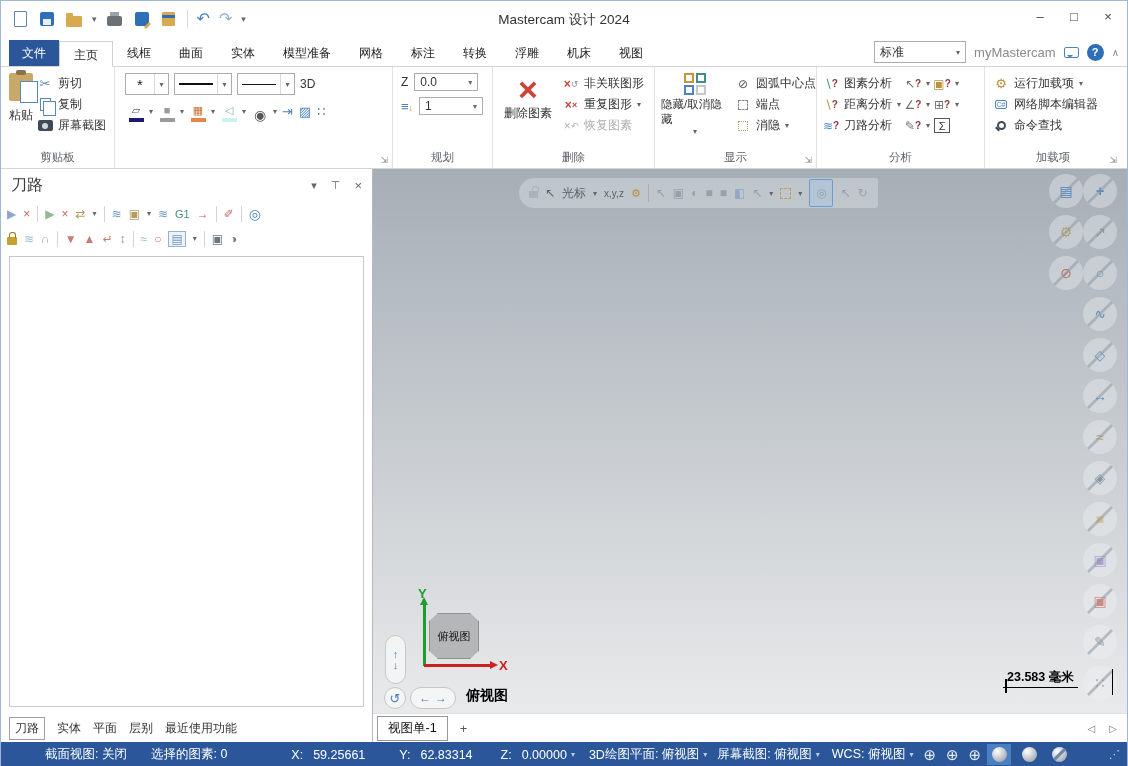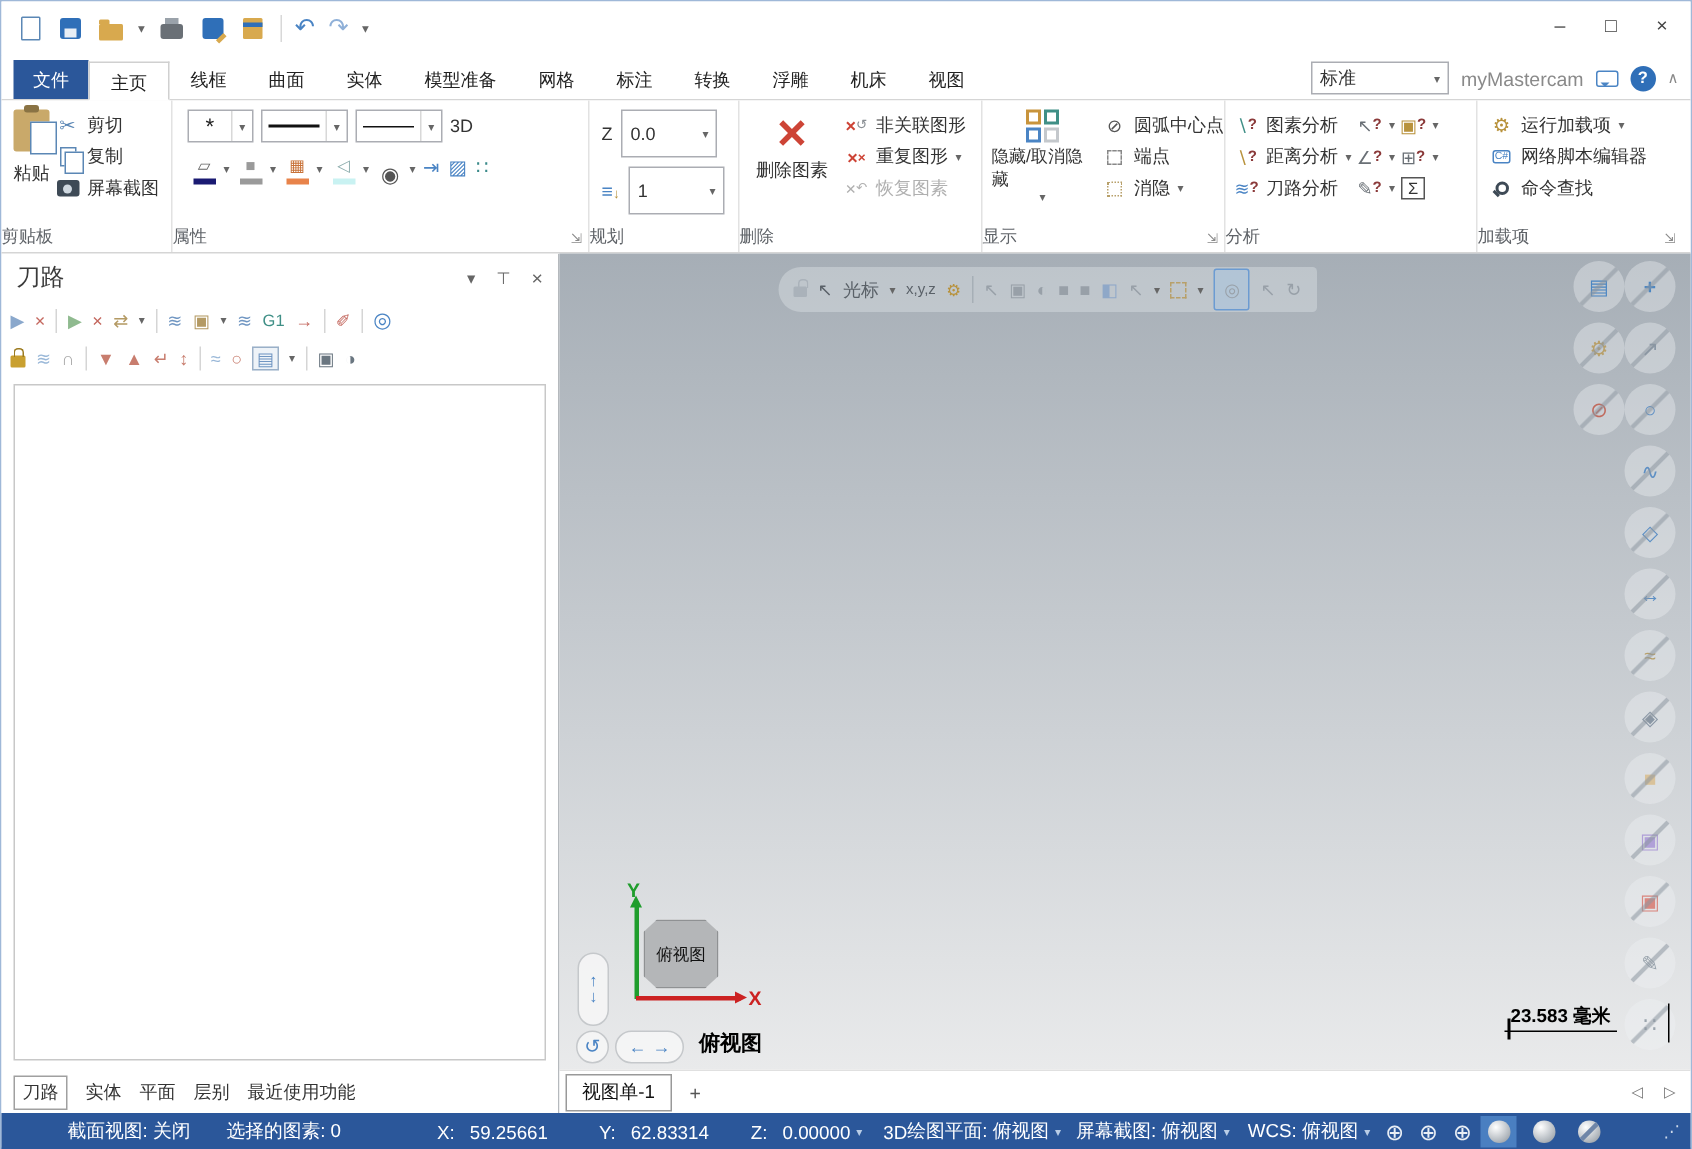--- a/index.html
+++ b/index.html
@@ -40,21 +40,21 @@
   .combo .chev { font-size:8px; color:#666; }
   .account { color:#8a8a8a; font-size:13px; }
   .bubble-icon { width:15px; height:11px; border:1.5px solid #4a84c4; border-radius:2px; position:relative; cursor:pointer; }
   .bubble-icon::after { content:""; position:absolute; left:2px; bottom:-4px; border:3px solid transparent; border-top-color:#4a84c4; }
   .help-icon { width:17px; height:17px; border-radius:50%; background:#2f6fb8; color:#fff; font-size:11px; font-weight:bold; display:flex; align-items:center; justify-content:center; cursor:pointer; }
   .collapse { color:#888; font-size:10px; cursor:pointer; }
 
   
   .ribbon { position:relative; height:102px; display:flex; background:#fff; border-bottom:1px solid #d5d5d5; }
   .grp { position:relative; border-right:1px solid #e2e2e2; padding-top:6px; }
-  .grp-label { position:absolute; bottom:3px; left:0; right:0; font-size:11.5px; color:#5f6368; }
+  .grp-label { position:absolute; bottom:3px; left:0; right:0; text-align:center; font-size:11.5px; color:#5f6368; }
   .launcher { position:absolute; bottom:3px; right:4px; font-size:9px; color:#8a8a8a; cursor:pointer; }
   .bigbtn { display:flex; flex-direction:column; align-items:center; cursor:pointer; }
   .item { display:flex; align-items:center; gap:5px; height:21px; cursor:pointer; white-space:nowrap; }
   .item .chev { font-size:8px; color:#666; }
   .chev { font-size:8px; color:#666; }
   .icn16 { width:16px; display:inline-flex; justify-content:center; align-items:center; }
   .disabled { color:#b0b0b0 !important; }
   
   .g-clip { width:114px; display:flex; gap:4px; padding-left:8px; }
   .i-paste { width:24px; height:28px; background:#c9a96a; border-radius:2px; position:relative; }
@@ -75,21 +75,21 @@
   .lineg.thin { border-top-width:1px; }
   .attr-row2 { display:flex; align-items:flex-end; gap:2px; margin-top:9px; }
   .swatch { display:flex; flex-direction:column; align-items:center; width:22px; cursor:pointer; }
   .swatch .gl { font-size:11px; height:13px; line-height:13px; color:#666; }
   .swatch .bar { width:15px; height:4px; margin-top:1px; }
   .sw-chev { font-size:8px; color:#666; margin:0 1px 6px 0; }
   .attr-ico { font-size:13px; color:#4a84c4; margin:0 2px 3px 2px; cursor:pointer; }
   
   .g-plan { width:100px; padding-left:8px; }
   .plan-row { display:flex; align-items:center; gap:6px; margin-bottom:6px; }
-  .plan-combo { display:flex; align-items:center; justify-content:space-between; width:64px; height:32px; border:1px solid #abadb3; background:#fff; padding:0 5px; cursor:text; }
+  .plan-combo { display:flex; align-items:center; justify-content:space-between; width:64px; height:18px; border:1px solid #abadb3; background:#fff; padding:0 5px; cursor:text; }
   .layers { color:#4a84c4; font-size:13px; font-weight:bold; }
   .layers small { color:#b8923c; font-size:9px; }
   
   .g-del { width:162px; display:flex; gap:6px; padding-left:6px; }
   .del-x { color:#cd4436; font-size:34px; font-weight:bold; line-height:32px; }
   .xr { color:#cd4436; font-weight:bold; }
   .xs { font-size:9px; }
   .gi { color:#8a8f94; }
   
   .g-disp { width:162px; display:flex; gap:6px; padding-left:6px; }
@@ -211,20 +211,21 @@
           <span class="i-savedit"></span>
         </span>
       <span class="qicon">
           <span class="i-archive"></span>
         </span>
       <span class="qsep"></span>
       <span class="undo">↶</span>
       <span class="redo">↷</span>
       <span class="qchev">▾</span>
     </div>
+    <div class="title-text">Mastercam 设计 2024</div>
     <div class="win-controls">
       <span class="win-btn">–</span>
       <span class="win-btn">□</span>
       <span class="win-btn">×</span>
     </div>
   </div>
 
   <div class="tabrow">
     <span class="tab-file">文件</span>
     <span class="tab sel">主页</span>
@@ -320,21 +321,20 @@
         </span>
           <span class="sw-chev">▾</span>
         <span class="swatch">
           <span class="gl" style="font-size:14px;color:#555">◉</span>
         </span>
           <span class="sw-chev">▾</span>
         <span class="attr-ico">⇥</span>
         <span class="attr-ico">▨</span>
         <span class="attr-ico" style="color:#3a8a8a">∷</span>
       </div>
-      <div class="grp-label">属性</div>
       <span class="launcher">⇲</span>
     </div>
 
     <div class="grp g-plan">
       <div class="plan-row">
         <span>Z</span>
         <span class="plan-combo">
           <span>0.0</span>
           <span class="chev">▾</span>
         </span>

